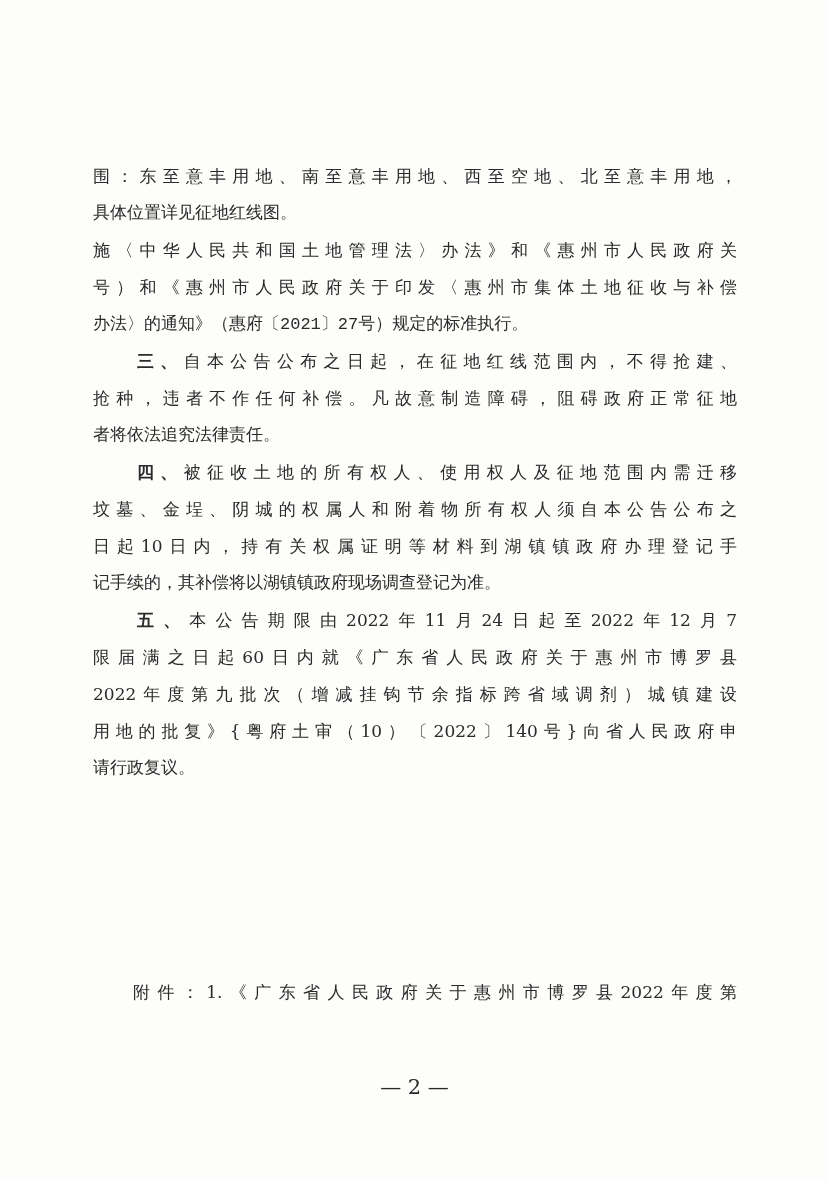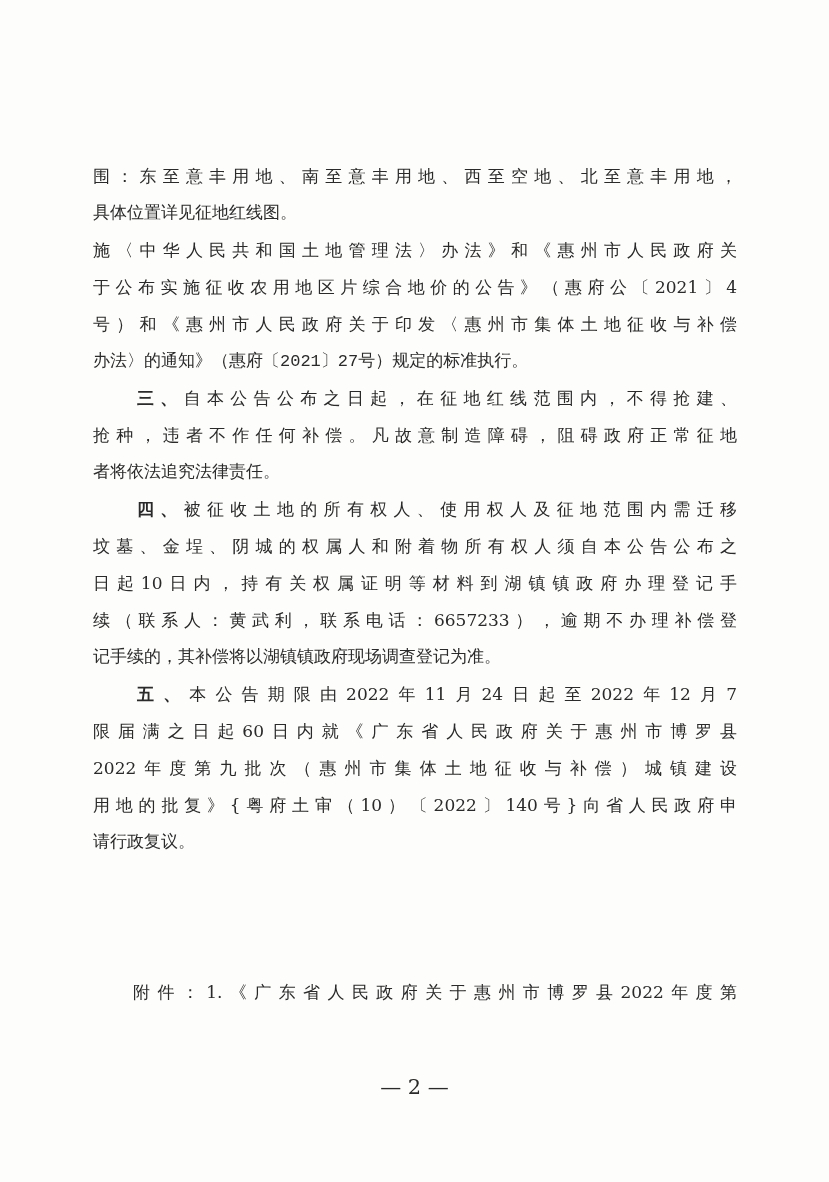--- a/index.html
+++ b/index.html
@@ -32,37 +32,35 @@
   }
 </style>
 </head>
 <body>
 
 <div class="page">
   <div class="line">围：东至意丰用地、南至意丰用地、西至空地、北至意丰用地，</div>
   <div class="line last">具体位置详见征地红线图。</div>
 
   <div class="line">施〈中华人民共和国土地管理法〉办法》和《惠州市人民政府关</div>
-  <div class="line">于公布实施征收农用地区片综合地价的公告》（惠府公〔2021〕4</div>
   <div class="line">号）和《惠州市人民政府关于印发〈惠州市集体土地征收与补偿</div>
   <div class="line last">办法〉的通知》（惠府〔2021〕27号）规定的标准执行。</div>
 
   <div class="line indent"><span class="bold">三、</span><span>自本公告公布之日起，在征地红线范围内，不得抢建、</span></div>
   <div class="line">抢种，违者不作任何补偿。凡故意制造障碍，阻碍政府正常征地</div>
   <div class="line last">者将依法追究法律责任。</div>
 
   <div class="line indent"><span class="bold">四、</span><span>被征收土地的所有权人、使用权人及征地范围内需迁移</span></div>
   <div class="line">坟墓、金埕、阴城的权属人和附着物所有权人须自本公告公布之</div>
   <div class="line">日起10日内，持有关权属证明等材料到湖镇镇政府办理登记手</div>
-  <div class="line">续（联系人：黄武利，联系电话：6657233），逾期不办理补偿登</div>
   <div class="line last">记手续的，其补偿将以湖镇镇政府现场调查登记为准。</div>
 
   <div class="line indent"><span class="bold">五、</span><span>本公告期限由2022年11月24日起至2022年12月7</span></div>
   <div class="line">限届满之日起60日内就《广东省人民政府关于惠州市博罗县</div>
-  <div class="line">2022年度第九批次（惠州市集体土地征收与补偿）城镇建设</div>
+  <div class="line">2022年度第九批次（增减挂钩节余指标跨省域调剂）城镇建设</div>
   <div class="line">用地的批复》{粤府土审（10）〔2022〕140号}向省人民政府申</div>
   <div class="line last">请行政复议。</div>
 
 </div>
 
 <div class="attachment">
   <div class="line">附件：1.《广东省人民政府关于惠州市博罗县2022年度第</div>
 </div>
 
 <div class="pagenum">— 2 —</div>

